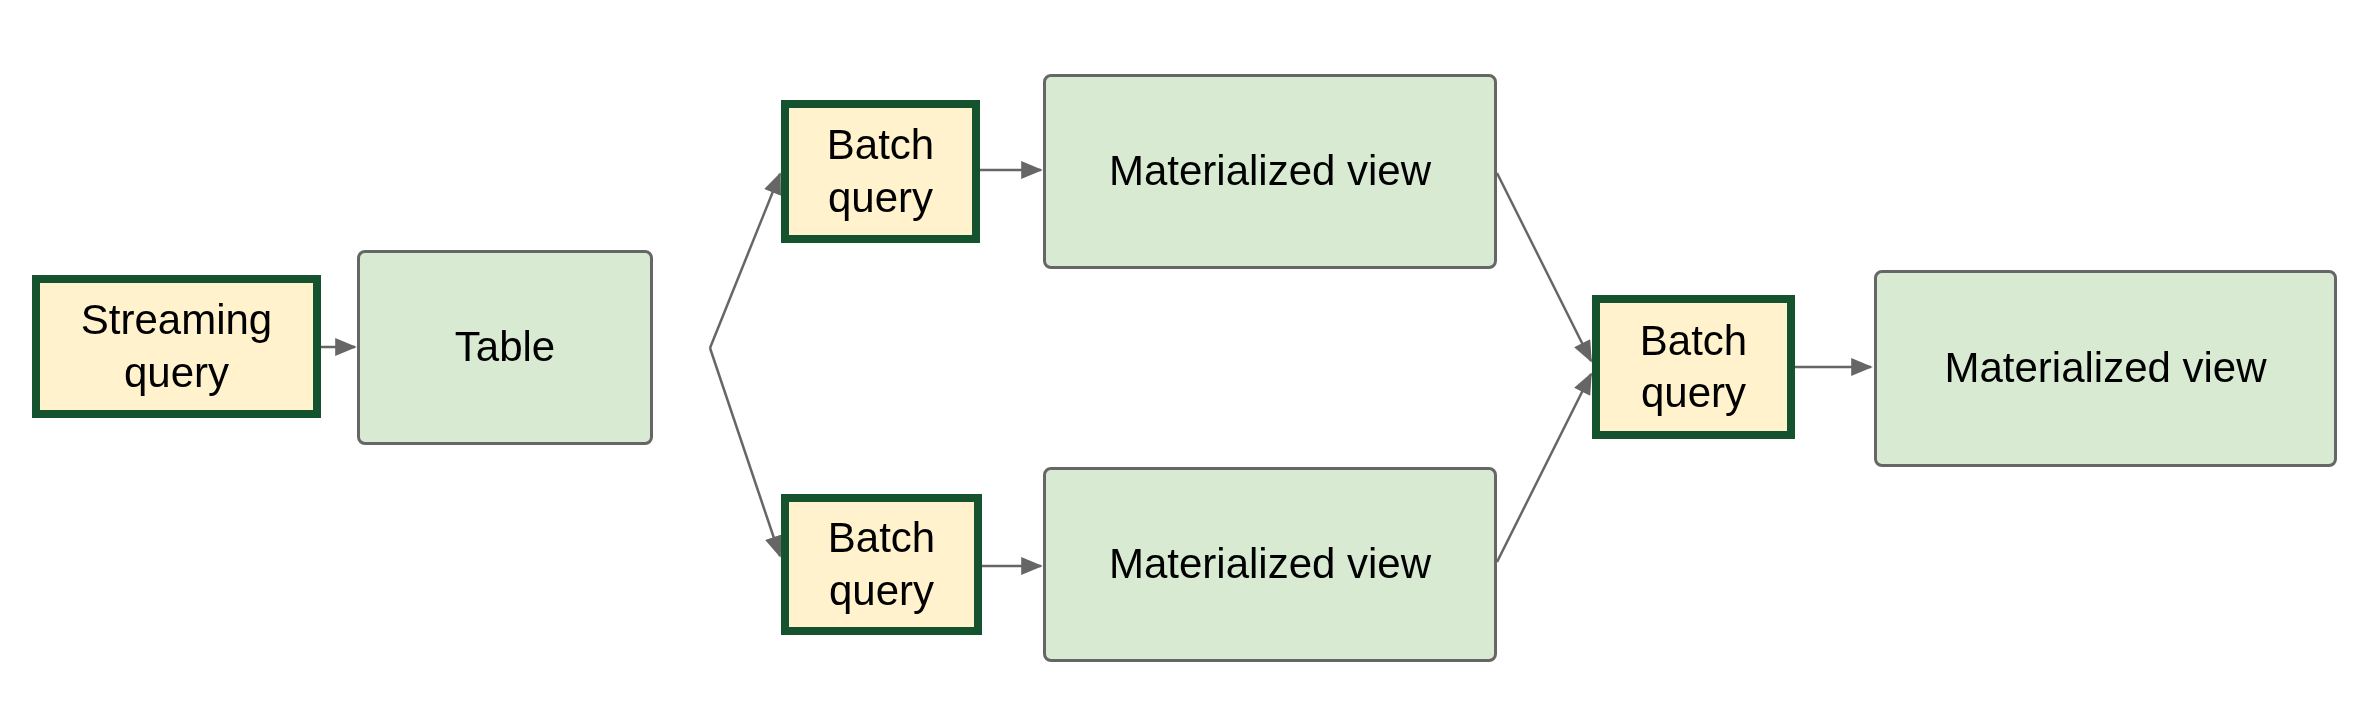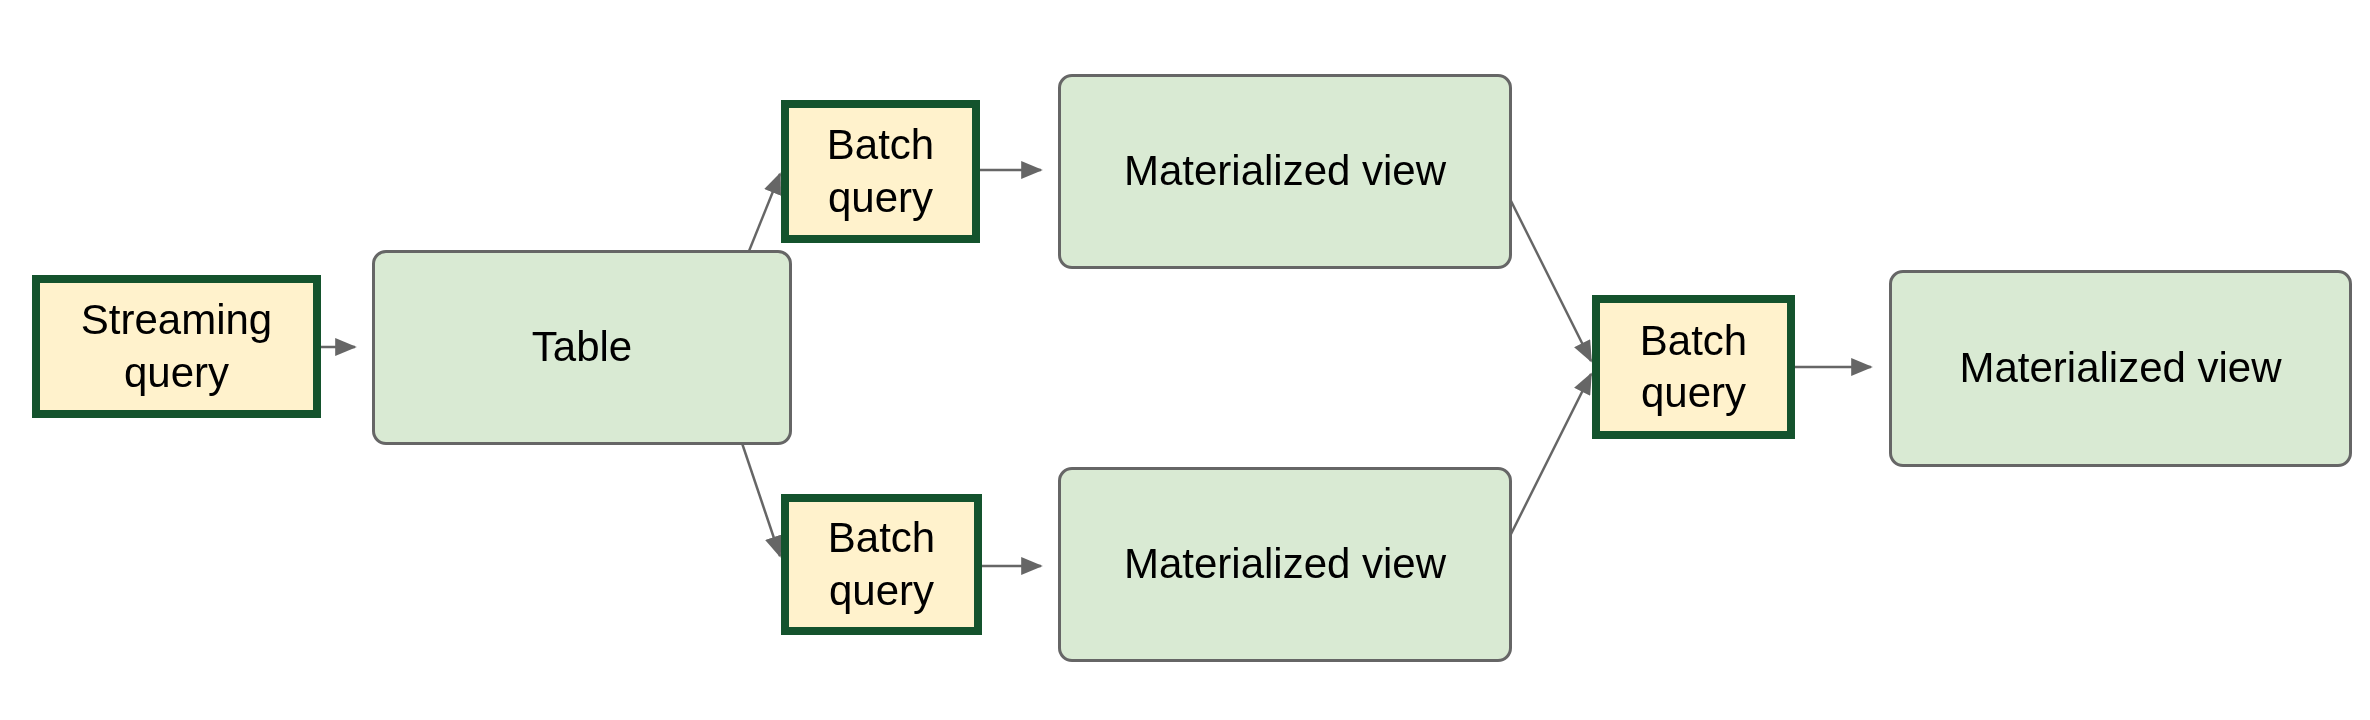--- a/index.html
+++ b/index.html
@@ -29,25 +29,24 @@
     box-sizing: border-box;
     padding: 0 8px;
   }
   .node-query {               
     background: #fff2cc;
     border: 8px solid #14532d;
   }
   .node-store {               
     background: #d9ead3;
     border: 3px solid #666666;
-    border-radius: 14px;
-    margin-left: 15px;
+    border-radius: 8px;
   }
   #n-streaming-query   { left:   32px; top: 275px; width: 289px; height: 143px; }
-  #n-table             { left:  357px; top: 250px; width: 420px; height: 195px; }
+  #n-table             { left:  357px; top: 250px; width: 296px; height: 195px; }
   #n-batch-query-top   { left:  781px; top: 100px; width: 199px; height: 143px; }
   #n-mv-top            { left: 1043px; top:  74px; width: 454px; height: 195px; }
   #n-batch-query-bottom{ left:  781px; top: 494px; width: 201px; height: 141px; }
   #n-mv-bottom         { left: 1043px; top: 467px; width: 454px; height: 195px; }
   #n-batch-query-final { left: 1592px; top: 295px; width: 203px; height: 144px; }
   #n-mv-final          { left: 1874px; top: 270px; width: 463px; height: 197px; }
   .edge { stroke: #666666; stroke-width: 2.5; fill: none; }
 </style>
 </head>
 <body>

